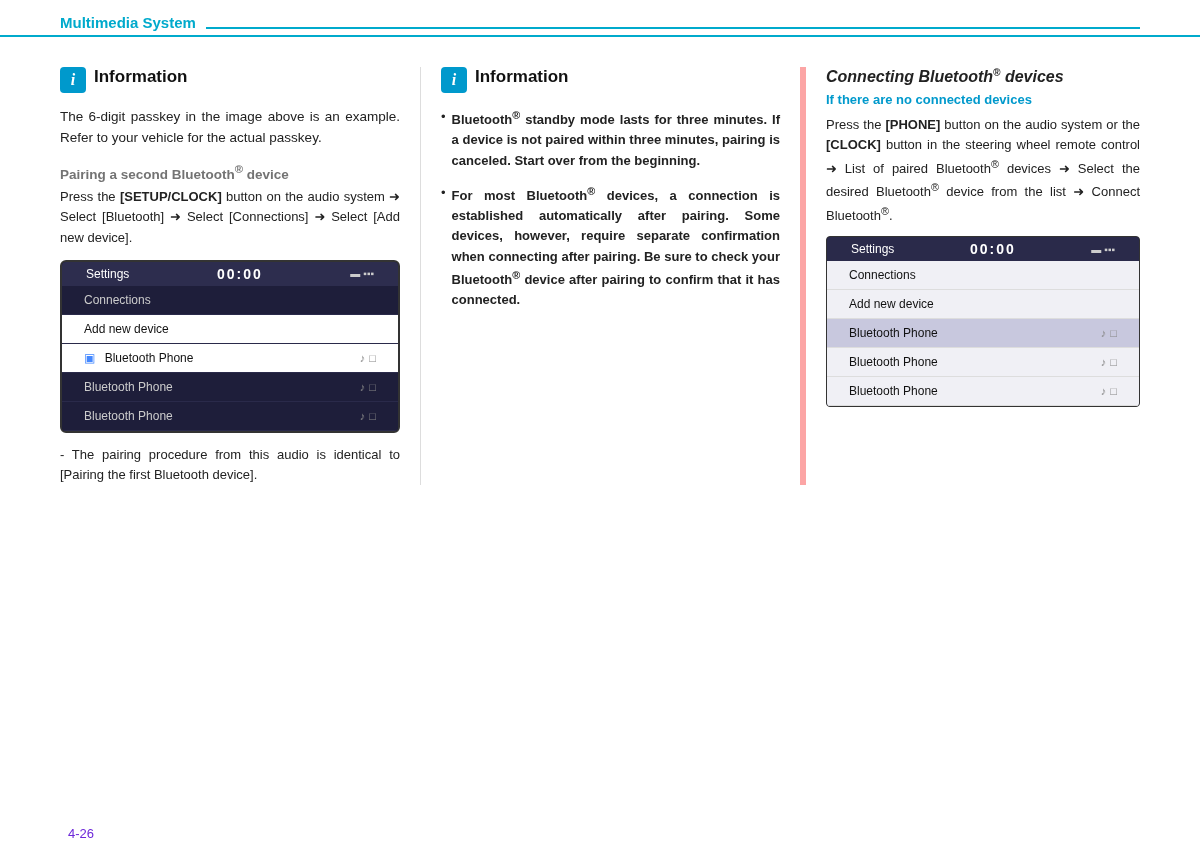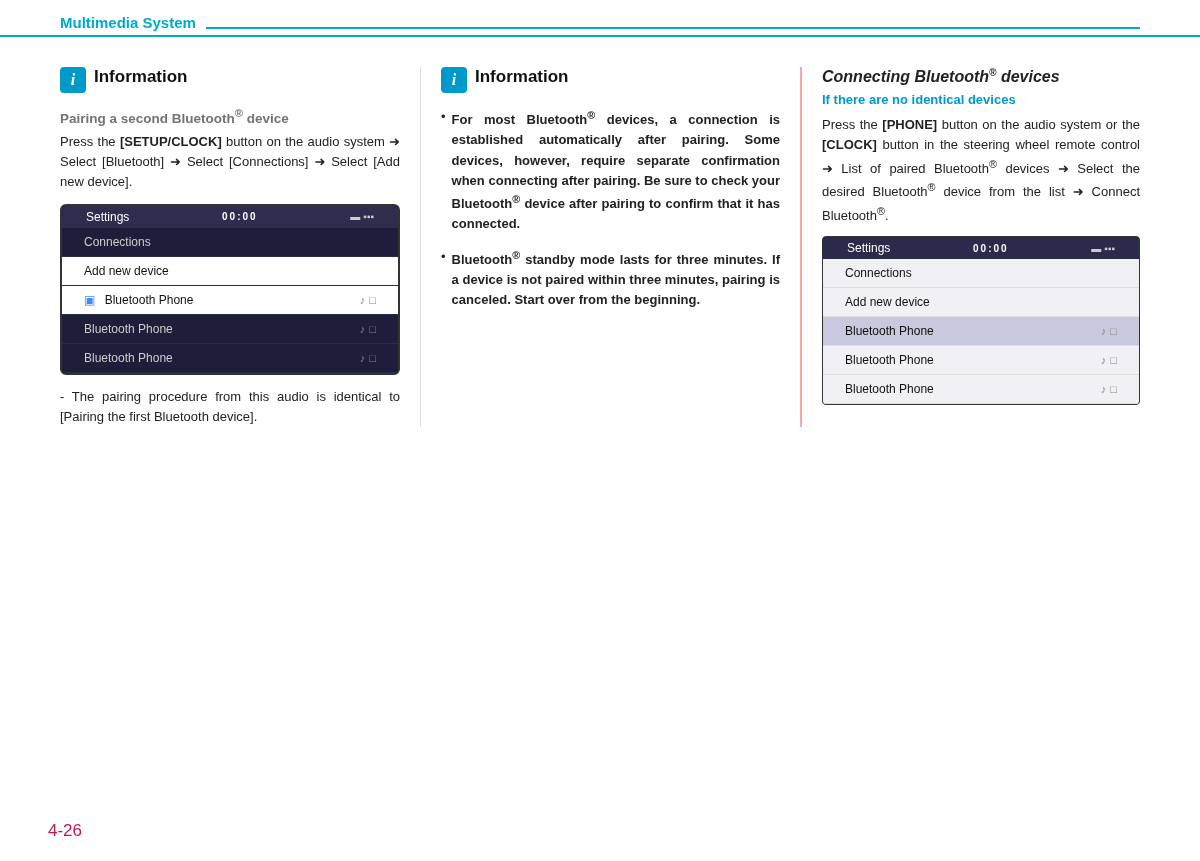--- a/index.html
+++ b/index.html
@@ -53,21 +53,21 @@
       width: 380px;
       flex-shrink: 0;
       padding: 0 20px;
       border-left: 1px solid #ddd;
     }
 
     
     .col3 {
       flex: 1;
       padding-left: 20px;
-      border-left: 2px solid #fca5a5;
+      border-left: 6px solid #fca5a5;
     }
 
     
     .info-box {
       display: flex;
       align-items: flex-start;
       gap: 8px;
       margin-bottom: 14px;
     }
     .info-icon {
@@ -127,21 +127,21 @@
       padding: 4px 24px;
       color: white;
       font-size: 12px;
     }
     .screen-header-title {
       color: white;
       font-size: 12px;
     }
     .screen-header-time {
       color: white;
-      font-size: 10px;
+      font-size: 14px;
       font-weight: bold;
       letter-spacing: 2px;
     }
     .screen-header-icons {
       display: flex;
       gap: 3px;
       align-items: center;
       font-size: 10px;
       color: #ccc;
     }
@@ -231,23 +231,23 @@
     }
     .screen-right .screen-row.highlighted {
       background: #d0d0e8;
       color: #111;
     }
 
     
     .footer {
       position: absolute;
       bottom: 20px;
-      left: 48px;
-      font-size: 17px;
-      color: #be185d;
+      left: 68px;
+      font-size: 13px;
+      color: #6d28d9;
     }
 
     .dash-note {
       font-size: 13px;
       line-height: 1.55;
       text-align: justify;
       margin-top: 8px;
     }
   </style>
 </head>
@@ -259,20 +259,21 @@
 </div>
 
 <div class="main-content">
 
   <div class="col1">
 
     <div class="info-box">
       <div class="info-icon">i</div>
       <span class="info-title">Information</span>
     </div>
+    <p class="info-body">The 6-digit passkey in the image above is an example. Refer to your vehicle for the actual passkey.</p>
 
     <div class="subheading">Pairing a second Bluetooth<sup>®</sup> device</div>
     <p class="body-text">
       Press the <strong>[SETUP/CLOCK]</strong> button on the audio system ➜ Select [Bluetooth] ➜ Select [Connections] ➜ Select [Add new device].
     </p>
 
     <div class="screen-mockup">
       <div class="screen-header">
         <span class="screen-header-title">Settings</span>
         <span class="screen-header-time">00:00</span>
@@ -319,33 +320,33 @@
     <p class="dash-note">- The pairing procedure from this audio is identical to [Pairing the first Bluetooth device].</p>
   </div>
 
   <div class="col2">
     <div class="info-box">
       <div class="info-icon">i</div>
       <span class="info-title">Information</span>
     </div>
     <ul class="bullet-list">
       <li>
-        <strong>For most Bluetooth<sup>®</sup> devices, a connection is established automatically after pairing. Some devices, however, require separate confirmation when connecting after pairing. Be sure to check your Bluetooth<sup>®</sup> device after pairing to confirm that it has connected.</strong>
+        <strong>Bluetooth<sup>®</sup> standby mode lasts for three minutes. If a device is not paired within three minutes, pairing is canceled. Start over from the beginning.</strong>
       </li>
       <li>
-        <strong>Bluetooth<sup>®</sup> standby mode lasts for three minutes. If a device is not paired within three minutes, pairing is canceled. Start over from the beginning.</strong>
+        <strong>For most Bluetooth<sup>®</sup> devices, a connection is established automatically after pairing. Some devices, however, require separate confirmation when connecting after pairing. Be sure to check your Bluetooth<sup>®</sup> device after pairing to confirm that it has connected.</strong>
       </li>
     </ul>
   </div>
 
   <div class="col3">
     <div class="connecting-title">
       Connecting Bluetooth<sup>®</sup> devices
     </div>
-    <div class="if-text">If there are no identical devices</div>
+    <div class="if-text">If there are no connected devices</div>
     <p class="body-text">
       Press the <strong>[PHONE]</strong> button on the audio system or the <strong>[CLOCK]</strong> button in the steering wheel remote control ➜ List of paired Bluetooth<sup>®</sup> devices ➜ Select the desired Bluetooth<sup>®</sup> device from the list ➜ Connect Bluetooth<sup>®</sup>.
     </p>
 
     <div class="screen-right">
       <div class="screen-header">
         <span class="screen-header-title">Settings</span>
         <span class="screen-header-time">00:00</span>
         <div class="screen-header-icons">
           <span>▬</span>

